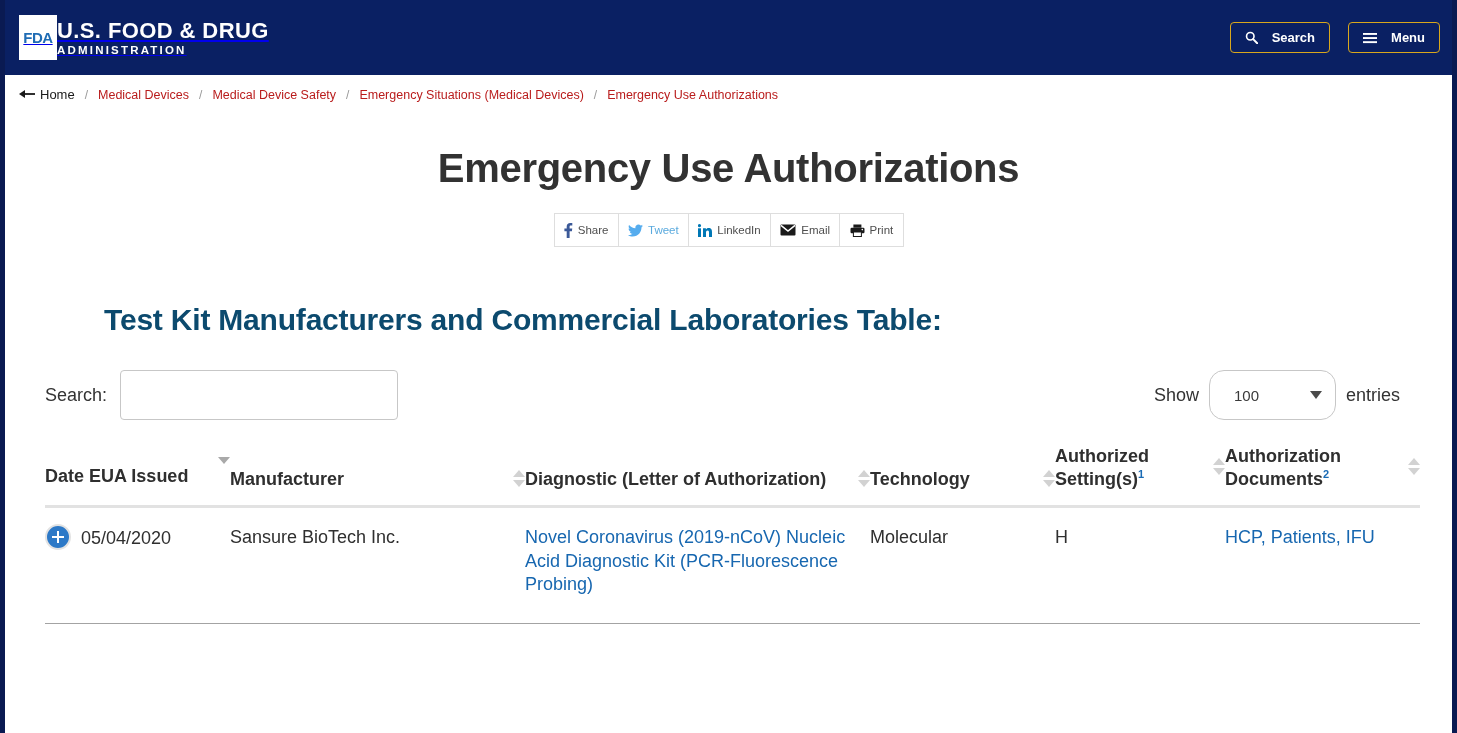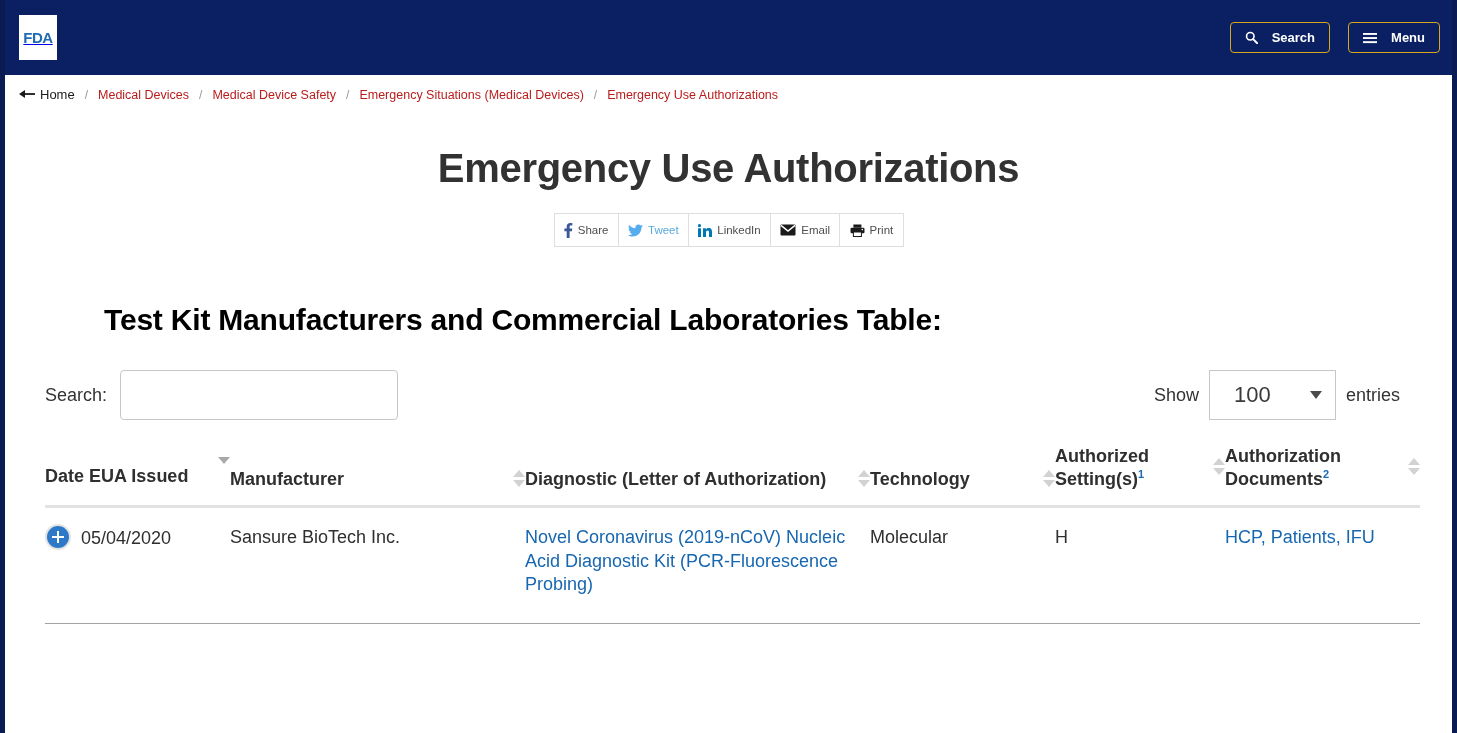--- a/index.html
+++ b/index.html
@@ -169,21 +169,21 @@
   .share-item:last-child { border-right: none; }
   .share-label { color: #4e4e4e; }
   .share-label.blue { color: #5aaade; }
   .ic { display: flex; align-items: center; }
 
   
   h2.section-title {
     margin: 56px 0 0 99px;
     font-size: 30px;
     font-weight: bold;
-    color: #000000;
+    color: #0c4a6e;
     letter-spacing: -0.2px;
   }
 
   
   .table-controls {
     margin: 33px 52px 0 40px;
     display: flex;
     align-items: center;
     justify-content: space-between;
   }
@@ -210,27 +210,27 @@
   }
   .show-group {
     display: flex;
     align-items: center;
     gap: 10px;
   }
   .select-box {
     width: 127px;
     height: 50px;
     border: 1px solid #c7c7c7;
-    border-radius: 0;
+    border-radius: 15px;
     box-sizing: border-box;
     display: flex;
     align-items: center;
     justify-content: space-between;
     padding: 0 13px 0 24px;
-    font-size: 22px;
+    font-size: 15px;
     color: #3a3a3a;
     cursor: pointer;
     background: #fff;
   }
   .caret {
     width: 0; height: 0;
     border-left: 6px solid transparent;
     border-right: 6px solid transparent;
     border-top: 8px solid #4a4a4a;
   }
@@ -341,20 +341,24 @@
 </style>
 </head>
 <body>
 
 <div class="page">
 
   <div class="masthead">
     <a class="brand" href="#">
       <div class="fda-mark">
         <span>FDA</span>
+      </div>
+      <div class="brand-text">
+        <div class="brand-line1">U.S. FOOD &amp; DRUG</div>
+        <div class="brand-line2">ADMINISTRATION</div>
       </div>
     </a>
     <div class="masthead-actions">
       <button class="mh-btn">
         <span class="ic">
           <svg width="13" height="13" viewBox="0 0 16 16">
               <circle cx="6.5" cy="6.5" r="4.6" fill="none" stroke="#ffffff" stroke-width="2"></circle>
               <line x1="10" y1="10" x2="15" y2="15" stroke="#ffffff" stroke-width="2.4" stroke-linecap="round"></line>
             </svg>
         </span>

